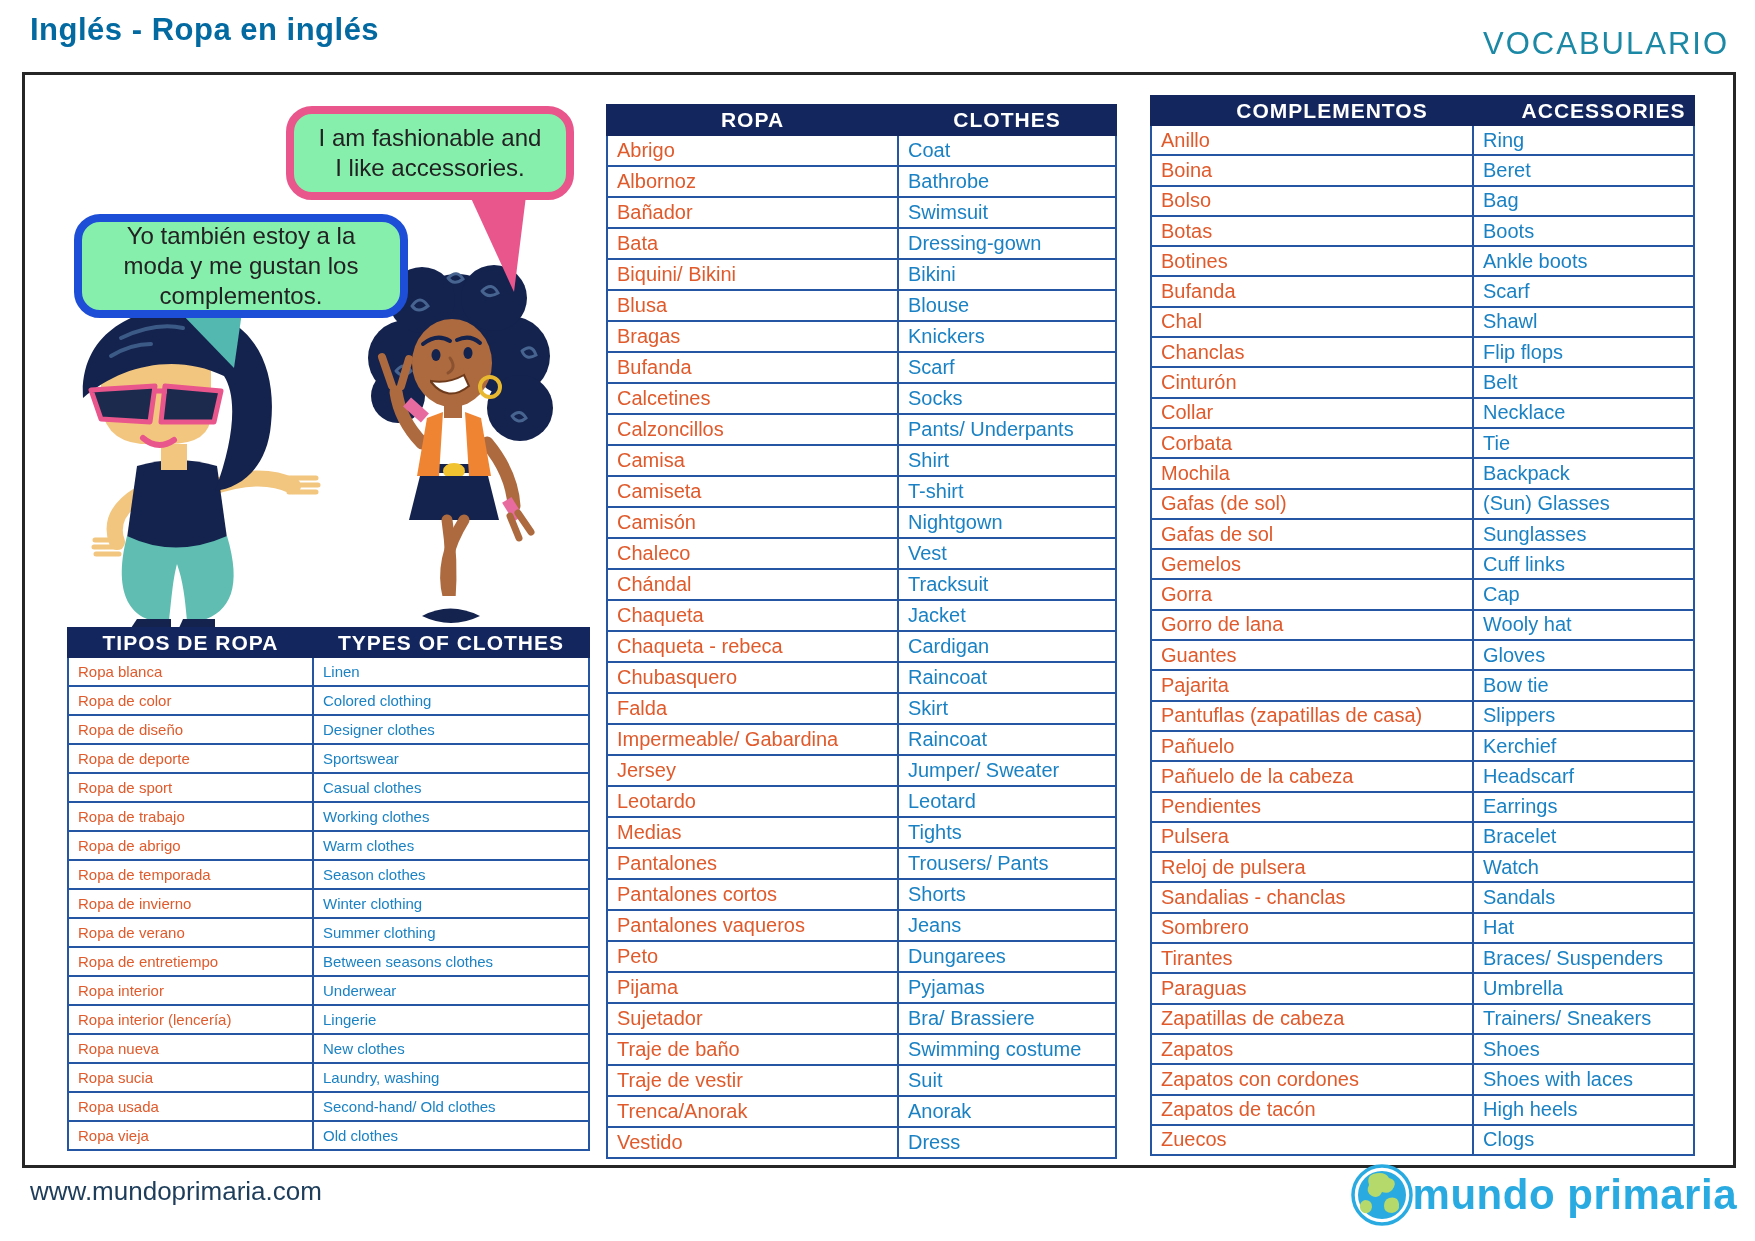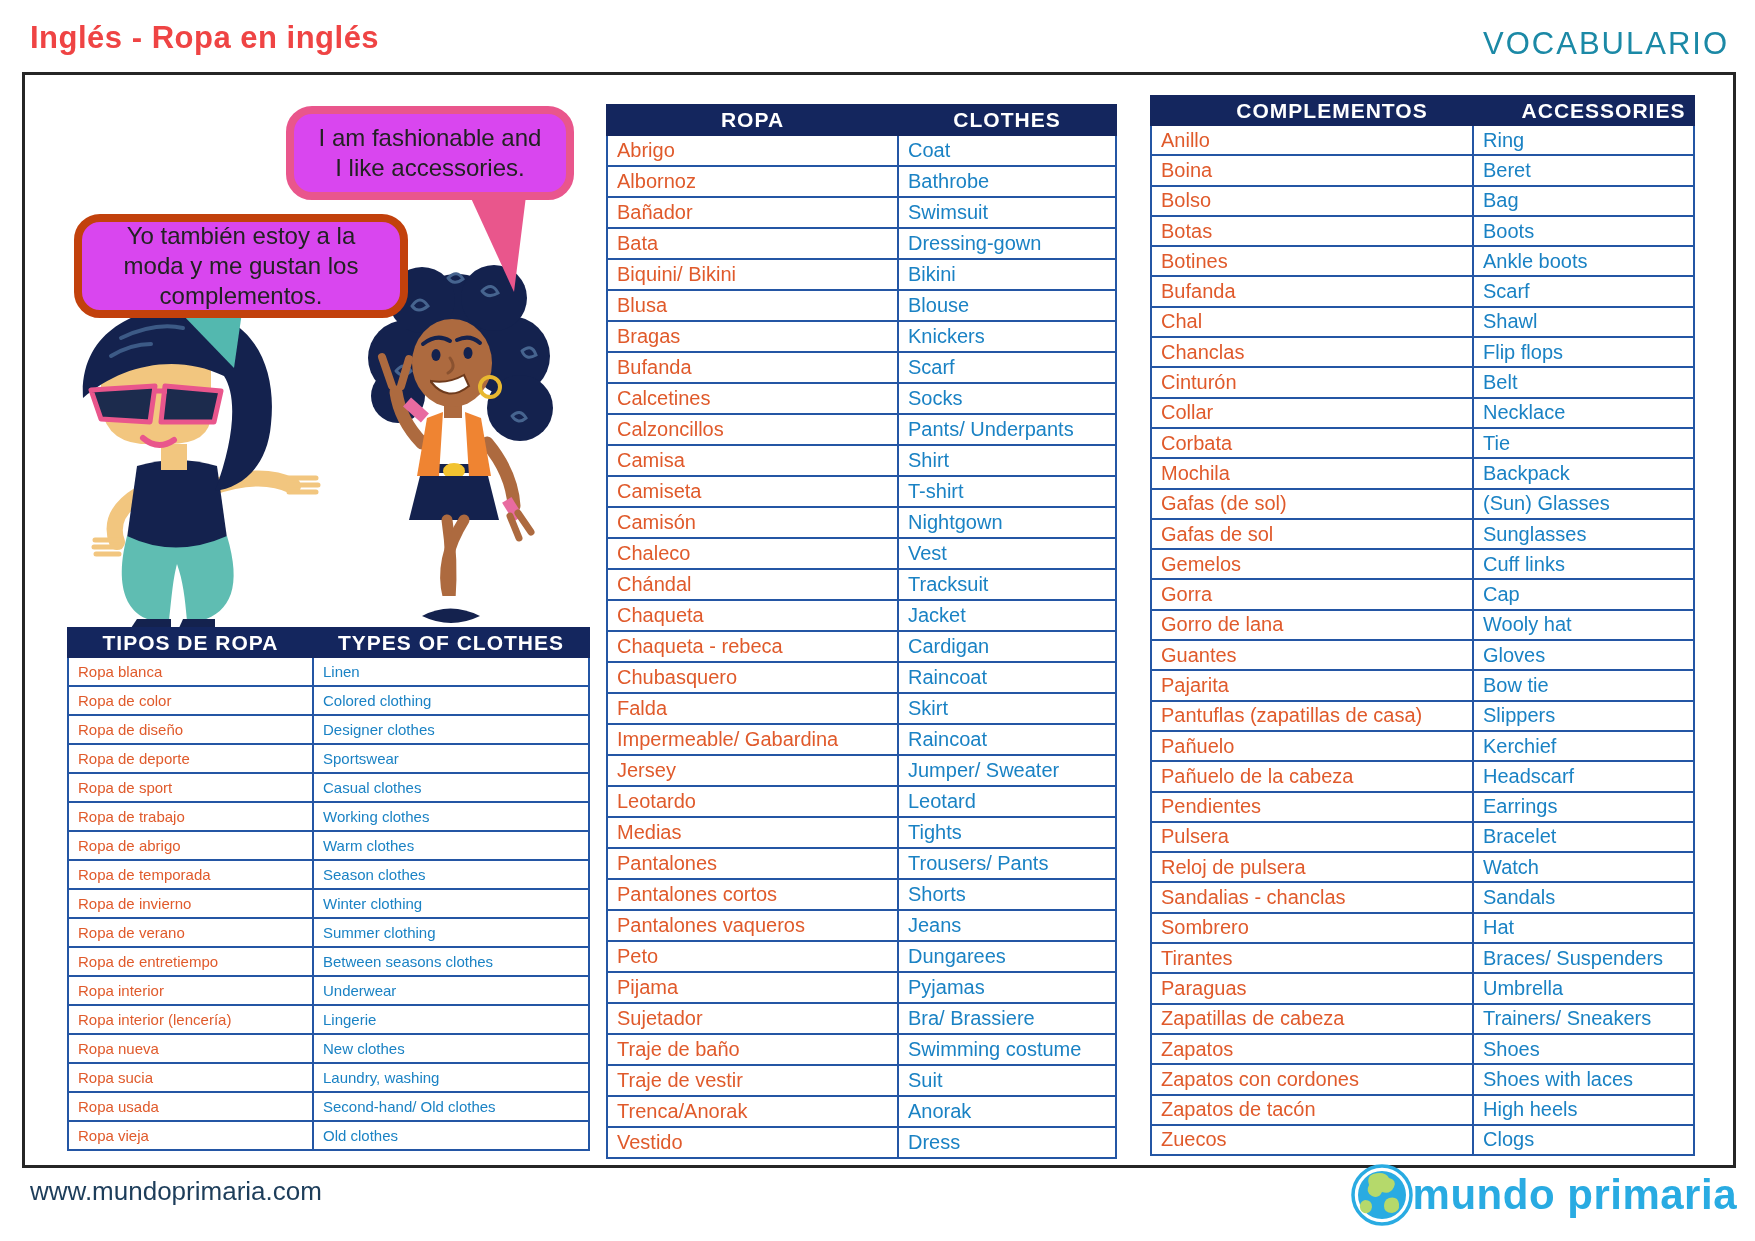--- a/index.html
+++ b/index.html
@@ -1,39 +1,39 @@
 <!DOCTYPE html>
 <html><head>
 <meta charset="utf-8">
 <style>
   html,body{margin:0;padding:0;background:#ffffff;}
   body{
     position:relative;width:1755px;height:1241px;overflow:hidden;
     font-family:"Liberation Sans", sans-serif;
   }
   .page-title{
-    position:absolute;left:30px;top:20px;
-    font-size:31px;font-weight:bold;color:#ef4444;letter-spacing:0.5px;
+    position:absolute;left:30px;top:12px;
+    font-size:31px;font-weight:bold;color:#0369a1;letter-spacing:0.5px;
   }
   .vocab-label{
     position:absolute;right:26px;top:26px;
     font-size:31px;font-weight:500;color:#1b89a6;letter-spacing:2px;
   }
   .content-box{
     position:absolute;left:22px;top:72px;width:1708px;height:1090px;
     border:3px solid #262626;background:#fff;
   }
   
   .bubble{
-    position:absolute;box-sizing:border-box;background:#d946ef;border-radius:26px;
+    position:absolute;box-sizing:border-box;background:#86efac;border-radius:26px;
     text-align:center;color:#222;font-size:24px;line-height:30px;white-space:pre-line;
     display:flex;align-items:center;justify-content:center;z-index:5;
   }
   .bubble-en{left:286px;top:106px;width:288px;height:94px;border:8px solid #e9568c;}
-  .bubble-es{left:74px;top:214px;width:334px;height:104px;border:8px solid #c2410c;}
+  .bubble-es{left:74px;top:214px;width:334px;height:104px;border:8px solid #1d4ed8;}
   .tail{position:absolute;z-index:4;}
   
   .char{position:absolute;z-index:3;}
   
   .vocab-table{border-collapse:collapse;table-layout:fixed;position:absolute;background:#fff;}
   .vocab-table th{
     background:#14265e;color:#ffffff;font-weight:bold;font-size:21px;
     letter-spacing:1px;text-align:center;border:2px solid #14265e;padding:0;
   }
   .vocab-table td{

